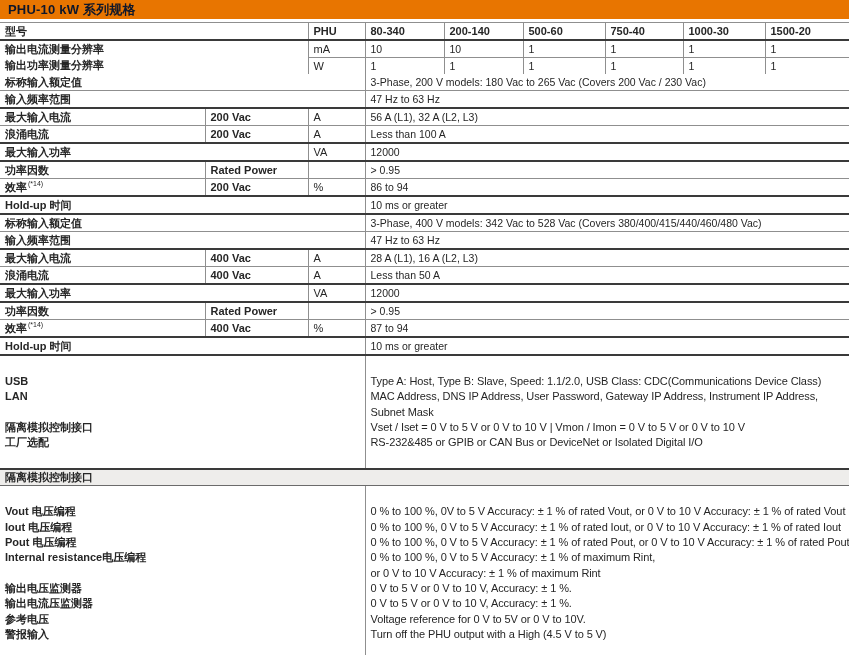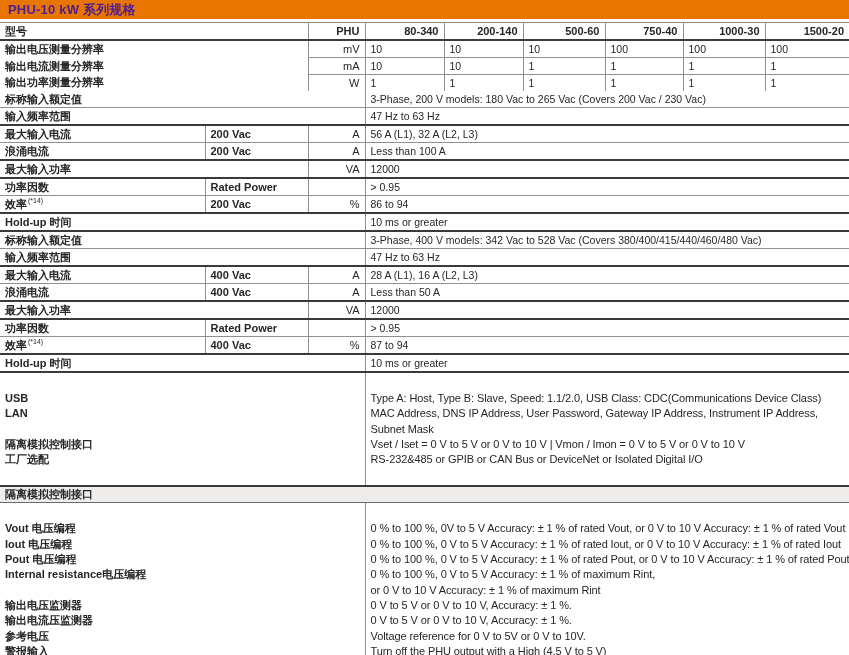--- a/index.html
+++ b/index.html
@@ -1,21 +1,21 @@
 <!DOCTYPE html>
 <html><head>
 <meta charset="utf-8">
 <style>
   html,body{margin:0;padding:0;background:#e9e7e4;font-family:"Liberation Sans","DejaVu Sans",sans-serif;color:#262626;}
   .sheet{width:849px;height:655px;background:#ffffff;overflow:hidden;}
-  .titlebar{background:#E87500;color:#4c1d95;font-weight:bold;font-size:13px;height:19px;line-height:19px;padding-left:8px;box-sizing:border-box;letter-spacing:.2px;}
+  .titlebar{background:#E87500;color:#0f172a;font-weight:bold;font-size:13px;height:19px;line-height:19px;padding-left:8px;box-sizing:border-box;letter-spacing:.2px;}
   table.spec{border-collapse:collapse;width:849px;table-layout:fixed;margin-top:3px;font-size:11px;}
   td{height:16px;padding:0 5px;overflow:hidden;white-space:nowrap;vertical-align:middle;}
   .lbl{font-weight:bold;}
-  .ctr{text-align:right;}
+  .ctr{text-align:left;}
   .bt1{border-top:1px solid #8f8f8f;margin-left:12px;}
   .bl{border-left:1px solid #8f8f8f;}
   .bb1{border-bottom:1px solid #8f8f8f;}
   .bb2{border-bottom:2px solid #3a3a3a;}
   .val{font-size:10.5px;}
   .st td{background:#eeedeb;font-weight:bold;border-top:2px solid #3a3a3a;border-bottom:1px solid #6b6b6b;height:15px;}
   .blockcell{vertical-align:top;padding:18px 5px;}
   .bline{line-height:15.3px;white-space:nowrap;height:15.3px;}
   .bline.v{font-size:11px;letter-spacing:-0.1px;}
   sup.fn{font-size:7px;font-weight:normal;vertical-align:super;margin-left:1px;}
@@ -45,30 +45,20 @@
       <td class="bl ctr lbl bt1 bb2">PHU</td>
       <td class="bl ctr lbl bt1 bb2">80-340</td>
       <td class="bl ctr lbl bt1 bb2">200-140</td>
       <td class="bl ctr lbl bt1 bb2">500-60</td>
       <td class="bl ctr lbl bt1 bb2">750-40</td>
       <td class="bl ctr lbl bt1 bb2">1000-30</td>
       <td class="bl ctr lbl bt1 bb2">1500-20</td>
     </tr>
 
     <tr>
-      <td colspan="2" class="lbl">输出电压测量分辨率</td>
-      <td class="bl ctr bb1">mV</td>
-      <td class="bl bb1 val">10</td>
-      <td class="bl bb1 val">10</td>
-      <td class="bl bb1 val">10</td>
-      <td class="bl bb1 val">100</td>
-      <td class="bl bb1 val">100</td>
-      <td class="bl bb1 val">100</td>
-    </tr>
-    <tr>
       <td colspan="2" class="lbl">输出电流测量分辨率</td>
       <td class="bl ctr bb1">mA</td>
       <td class="bl bb1 val">10</td>
       <td class="bl bb1 val">10</td>
       <td class="bl bb1 val">1</td>
       <td class="bl bb1 val">1</td>
       <td class="bl bb1 val">1</td>
       <td class="bl bb1 val">1</td>
     </tr>
     <tr>

